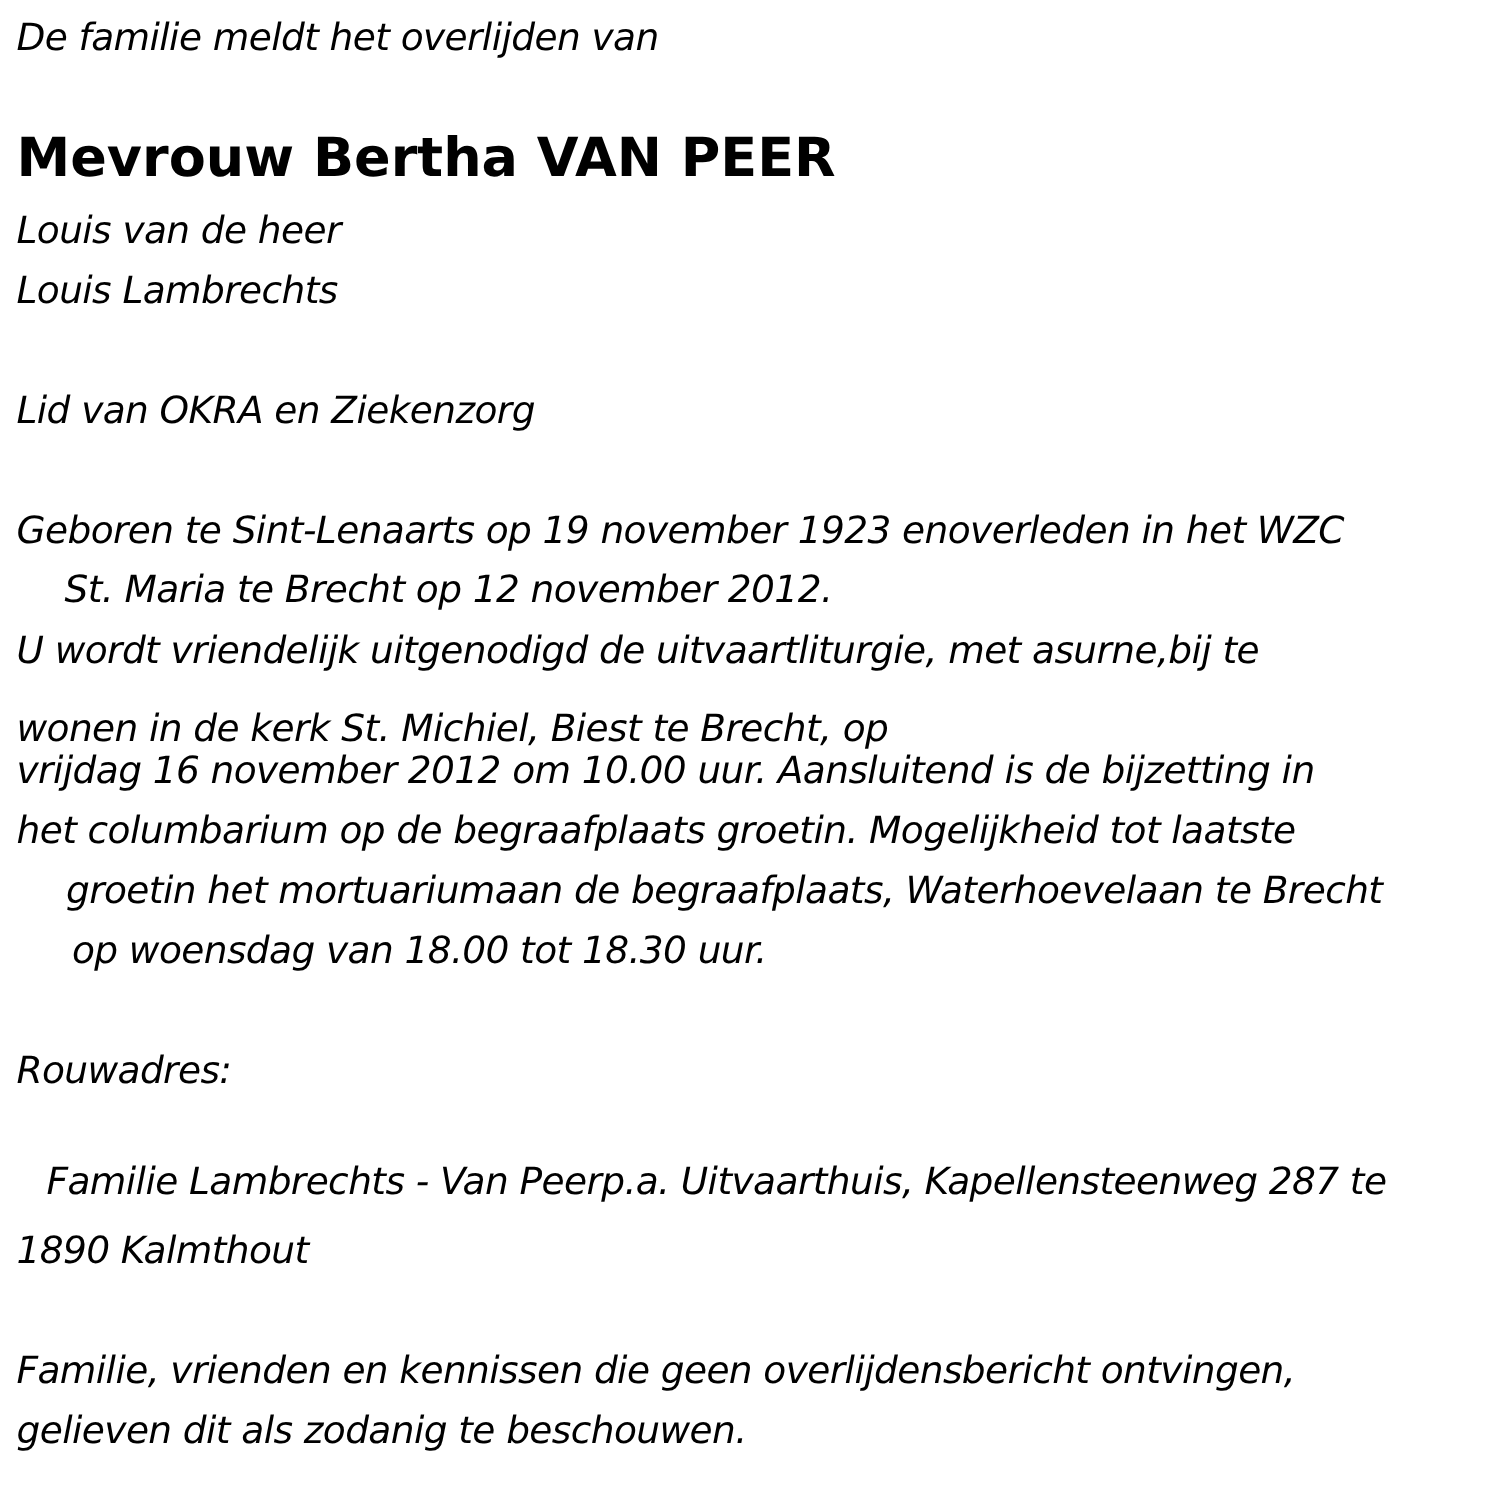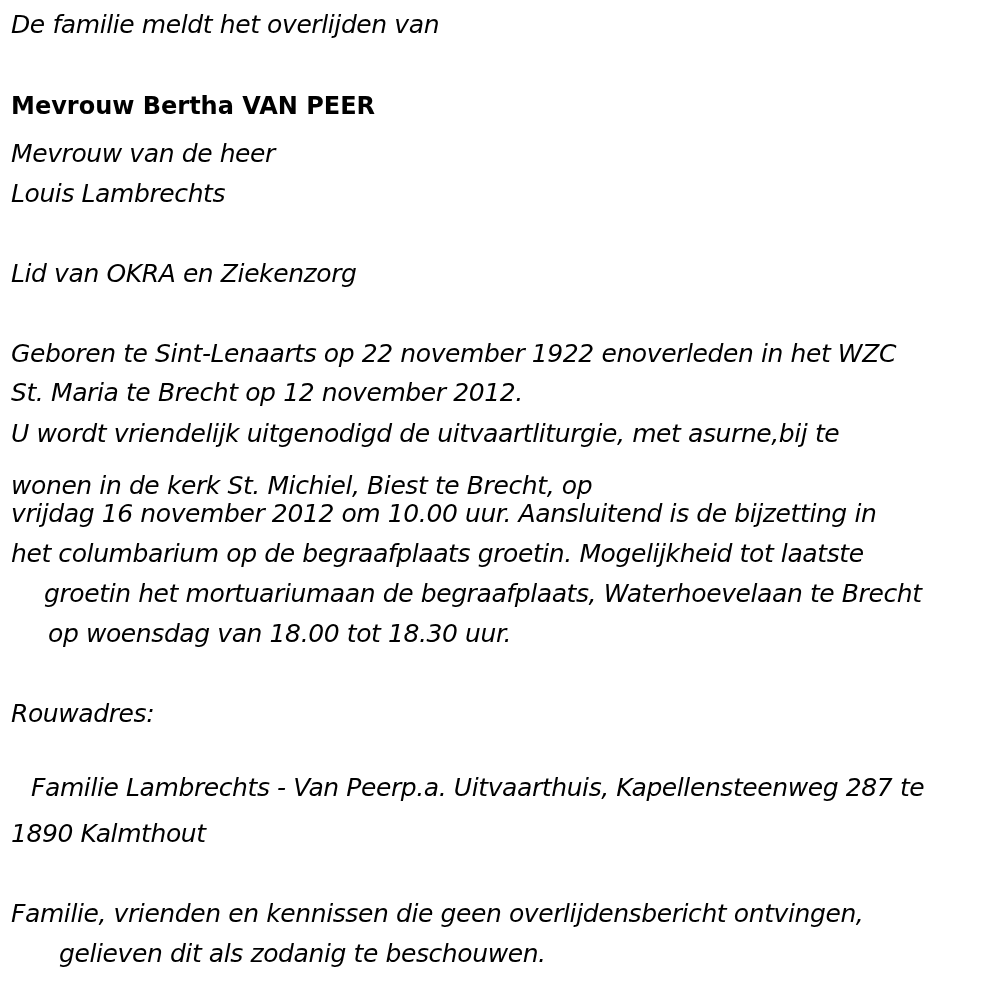--- a/index.html
+++ b/index.html
@@ -26,51 +26,51 @@
       font-size: 25px;
       line-height: 40px;
       white-space: nowrap;
       letter-spacing: -0.4px;
       font-style: italic;
     }
     .title {
       position: absolute;
       left: 11px;
       top: 82px;
-      font-size: 24px;
+      font-size: 36px;
       line-height: 48px;
       font-weight: bold;
       white-space: nowrap;
       letter-spacing: 0px;
     }
   </style>
 </head>
 <body>
 
 <div class="page">
 
   <div class="line" style="top:5px;">De familie meldt het overlijden van</div>
 
   <div class="title">Mevrouw Bertha VAN PEER</div>
 
-  <div class="line" style="top:134px;">Mevrouw van de heer</div>
+  <div class="line" style="top:134px;">Louis van de heer</div>
   <div class="line" style="top:174px;">Louis Lambrechts</div>
 
   <div class="line" style="top:254px;">Lid van OKRA en Ziekenzorg</div>
 
-  <div class="line" style="top:334px;">Geboren te Sint-Lenaarts op 22 november 1922 enoverleden in het WZC</div>
-  <div class="line" style="top:373px;">St. Maria te Brecht op 12 november 2012.</div>
+  <div class="line" style="top:334px;">Geboren te Sint-Lenaarts op 19 november 1923 enoverleden in het WZC</div>
+  <div class="line" style="top:373px;margin-left:32px;">St. Maria te Brecht op 12 november 2012.</div>
   <div class="line" style="top:414px;">U wordt vriendelijk uitgenodigd de uitvaartliturgie, met asurne,bij te</div>
   <div class="line" style="top:466px;">wonen in de kerk St. Michiel, Biest te Brecht, op</div>
   <div class="line" style="top:494px;">vrijdag 16 november 2012 om 10.00 uur. Aansluitend is de bijzetting in</div>
   <div class="line" style="top:534px;">het columbarium op de begraafplaats groetin. Mogelijkheid tot laatste</div>
   <div class="line" style="top:574px;margin-left:33px;">groetin het mortuariumaan de begraafplaats, Waterhoevelaan te Brecht</div>
   <div class="line" style="top:614px;margin-left:37px;">op woensdag van 18.00 tot 18.30 uur.</div>
 
   <div class="line" style="top:694px;">Rouwadres:</div>
 
   <div class="line" style="top:768px;margin-left:20px;">Familie Lambrechts - Van Peerp.a. Uitvaarthuis, Kapellensteenweg 287 te</div>
   <div class="line" style="top:814px;">1890 Kalmthout</div>
 
   <div class="line" style="top:894px;text-align:center;">Familie, vrienden en kennissen die geen overlijdensbericht ontvingen,</div>
-  <div class="line" style="top:934px;margin-left:48px;">gelieven dit als zodanig te beschouwen.</div>
+  <div class="line" style="top:934px;">gelieven dit als zodanig te beschouwen.</div>
 
 </div>
 
 </body></html>

